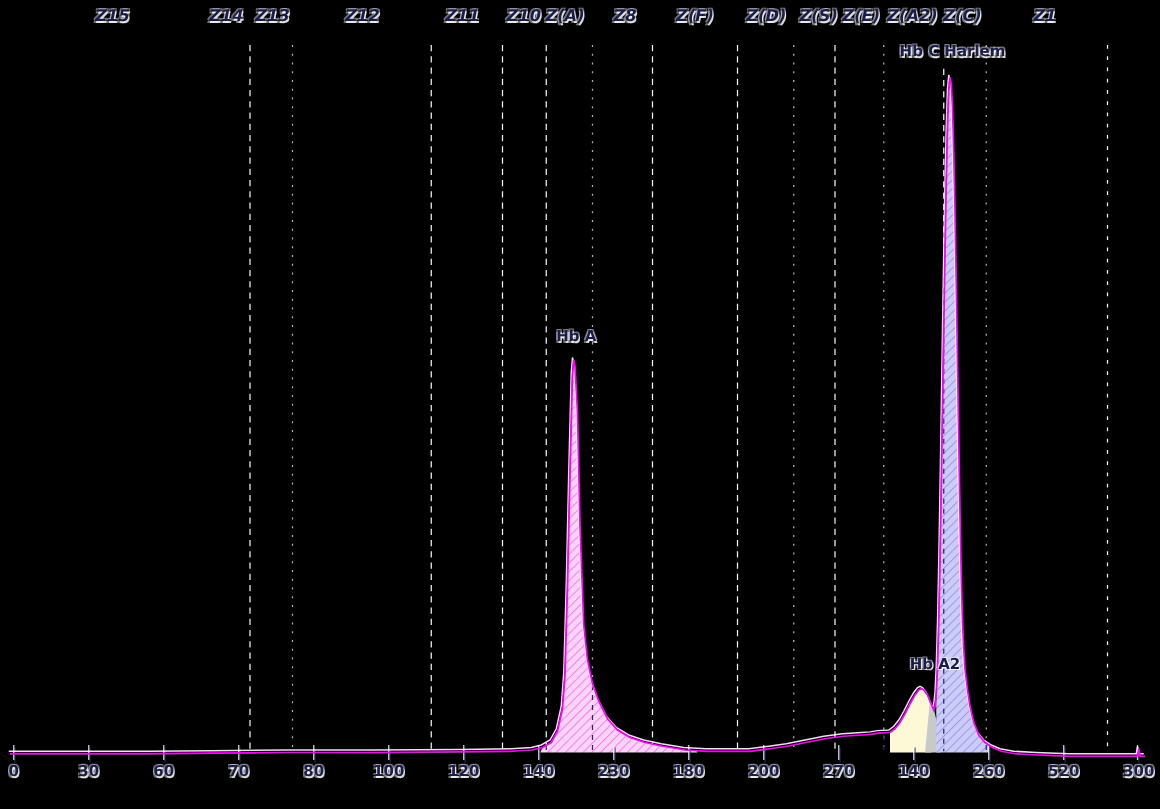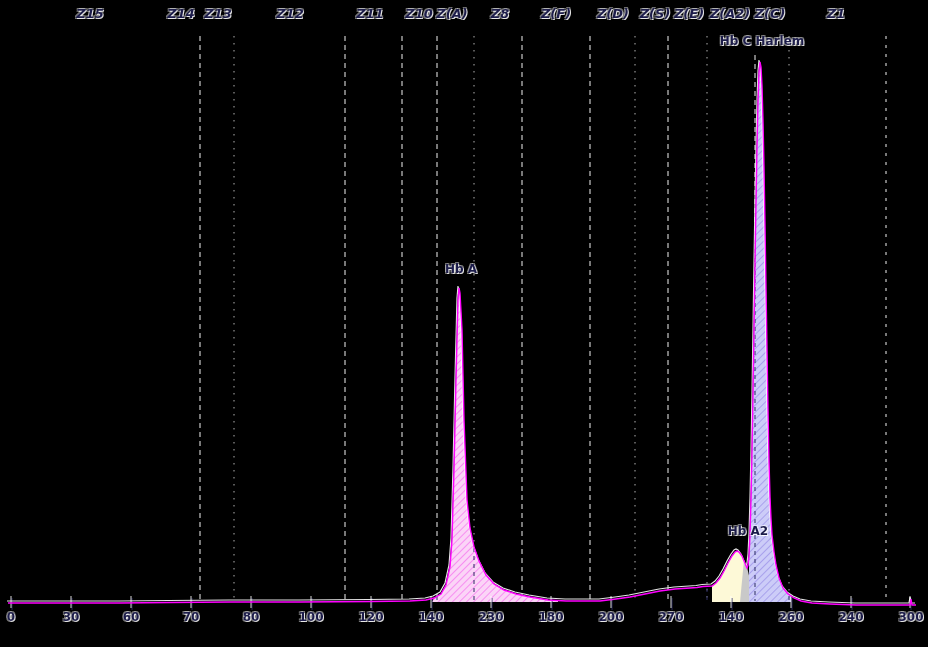--- a/index.html
+++ b/index.html
@@ -149,16 +149,16 @@
   <div class="lbl tick" style="left:251px">80</div>
   <div class="lbl tick" style="left:311px">100</div>
   <div class="lbl tick" style="left:371px">120</div>
   <div class="lbl tick" style="left:431px">140</div>
   <div class="lbl tick" style="left:491px">230</div>
   <div class="lbl tick" style="left:551px">180</div>
   <div class="lbl tick" style="left:611px">200</div>
   <div class="lbl tick" style="left:671px">270</div>
   <div class="lbl tick" style="left:731px">140</div>
   <div class="lbl tick" style="left:791px">260</div>
-  <div class="lbl tick" style="left:851px">240</div>
+  <div class="lbl tick" style="left:851px">520</div>
   <div class="lbl tick" style="left:911px">300</div>
 
 </div>
 
 </body></html>

